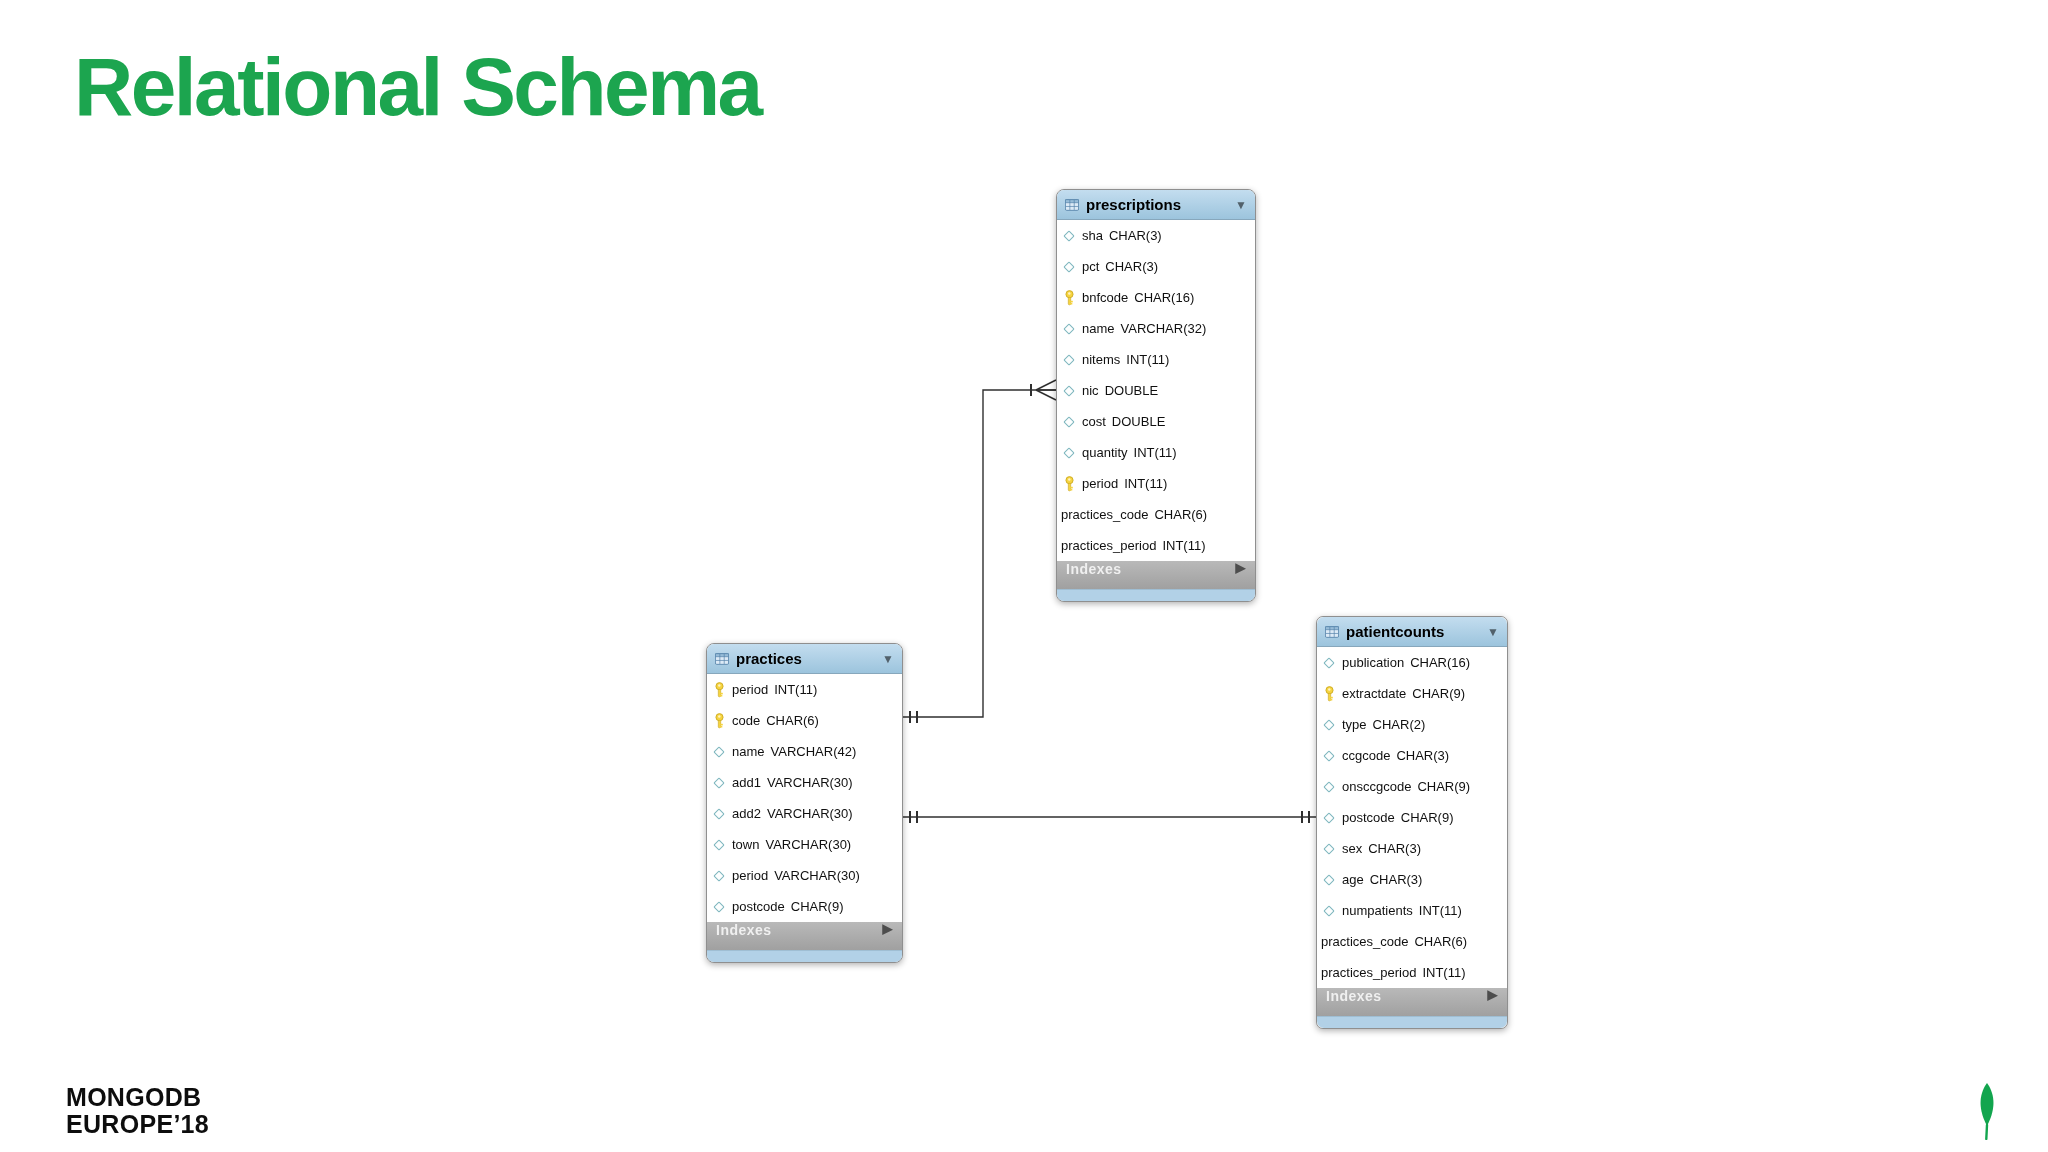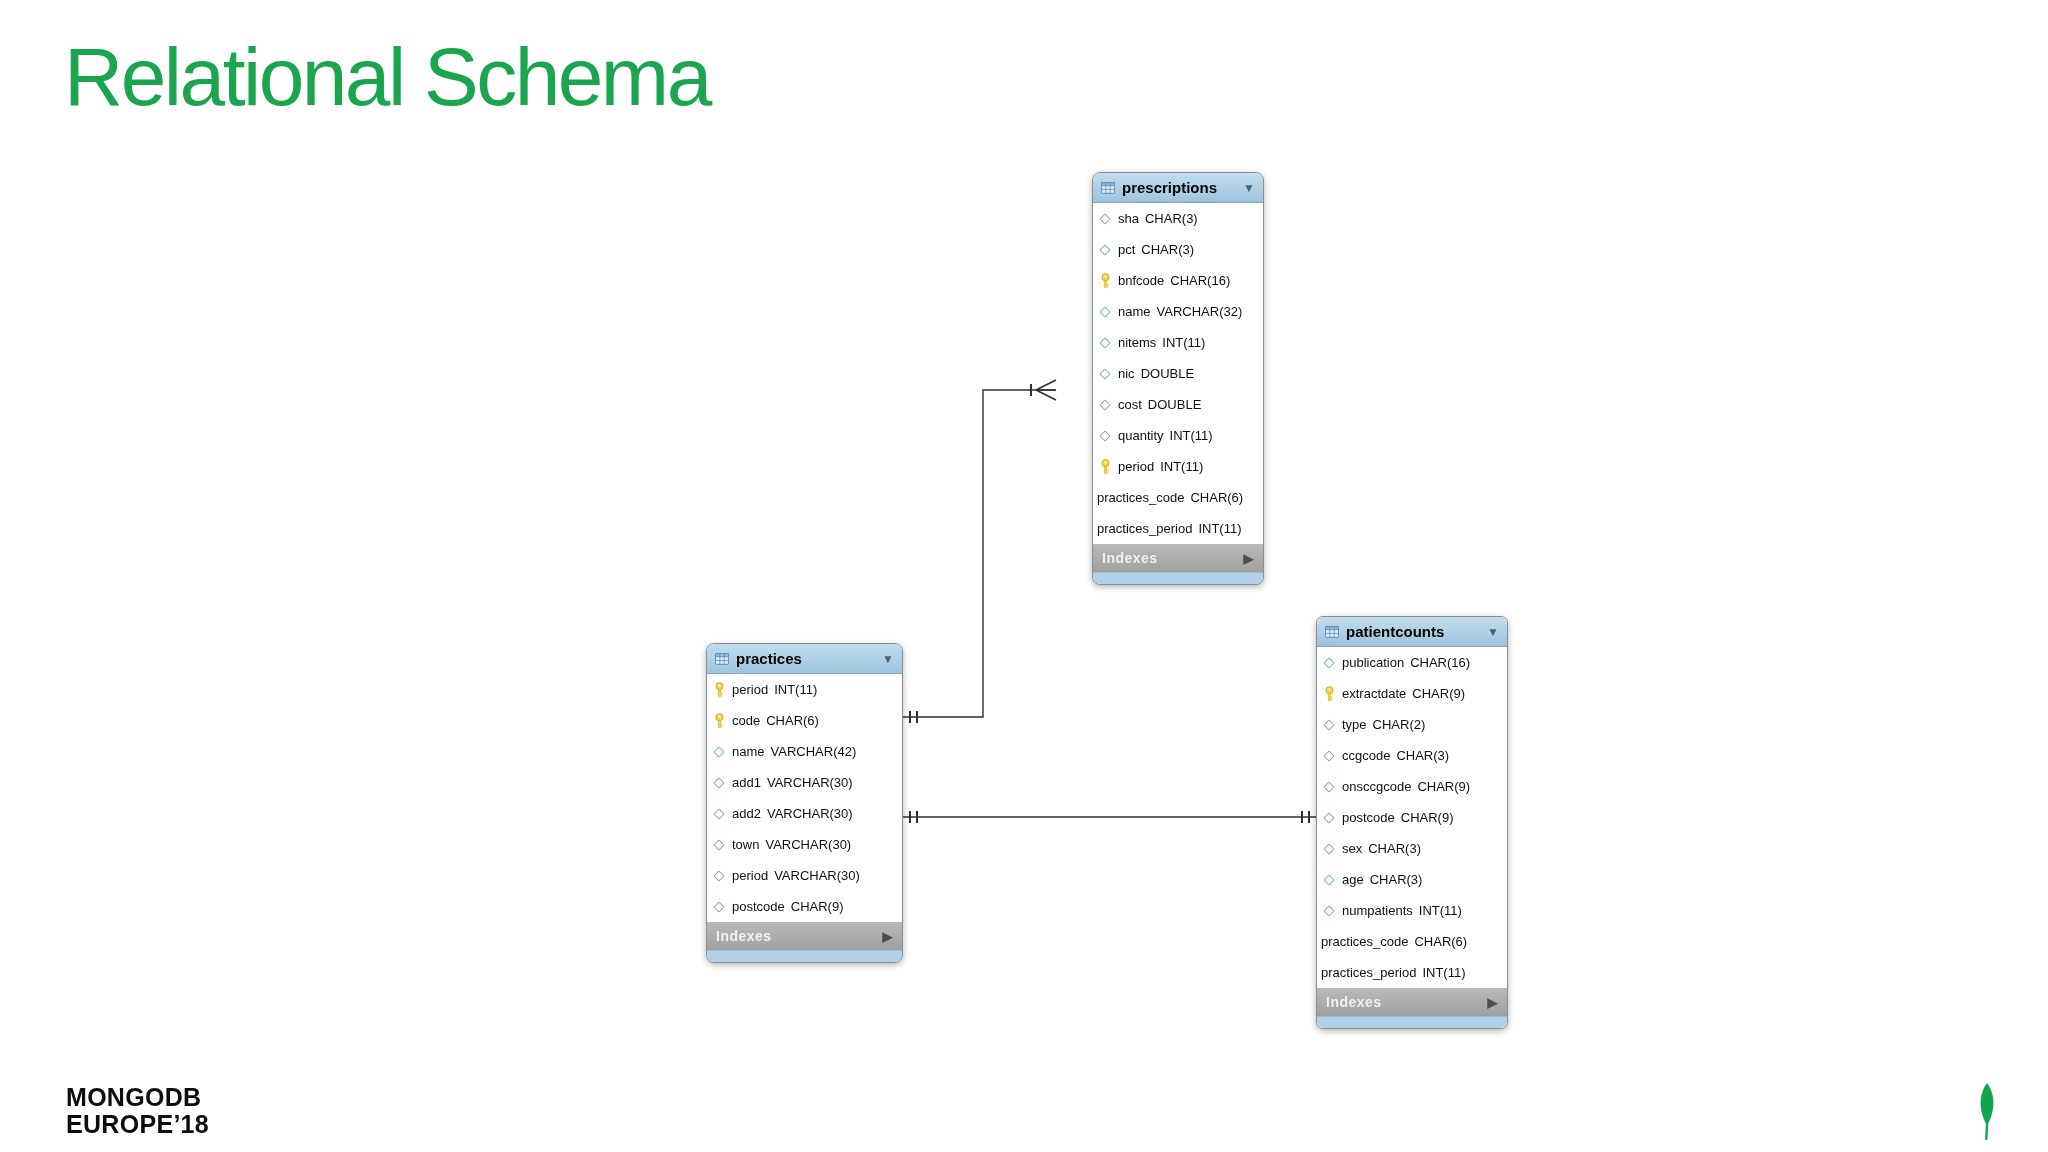--- a/index.html
+++ b/index.html
@@ -11,22 +11,22 @@
     --indexes-gray:#ABABAB;
     --line-color:#2F2F2F;
   }
   *{box-sizing:border-box;}
   html,body{margin:0;padding:0;}
   body{
     width:2048px;height:1152px;position:relative;overflow:hidden;
     background:#ffffff;font-family:"Liberation Sans",sans-serif;
   }
   .page-title{
-    position:absolute;left:64px;top:30px;margin:0;
-    font-size:82px;font-weight:normal;letter-spacing:-2.5px;
+    position:absolute;left:64px;top:30px;margin:10px;
+    font-size:82px;font-weight:bold;letter-spacing:-2.5px;
     color:var(--accent-green);
   }
   #diagram{position:absolute;left:0;top:0;width:2048px;height:1152px;}
   #connector-layer{position:absolute;left:0;top:0;width:2048px;height:1152px;}
   .table{
     position:absolute;background:#fff;
     border:1px solid #8f8f8f;border-radius:8px;
     box-shadow:0 2px 6px rgba(0,0,0,.30);
   }
   .thead{
@@ -42,21 +42,21 @@
   }
   .trow.noicon{padding-left:4px;}
   .icon-slot{width:14px;display:flex;justify-content:center;align-items:center;flex:none;}
   .diamond{
     width:8px;height:8px;border:1.5px solid #7DB6BE;background:#fcfefe;
     transform:rotate(45deg);border-radius:1px;
   }
   .cname{flex:none;}
   .ctype{flex:none;}
   .indexes{
-    height:28px;display:flex;align-items:center;padding:0 9px;
+    height:28px;display:flex;align-items:flex-start;padding:0 9px;
     background:linear-gradient(#b9b9b9,#a0a0a0);
     color:#f0f0f0;font-size:14px;font-weight:bold;letter-spacing:.5px;
   }
   .play{margin-left:auto;color:#4d4d4d;font-size:13px;line-height:1;}
   .tfoot{height:12px;background:var(--footer-blue);border-radius:0 0 7px 7px;border-top:1px solid #9fbed3;}
   .footer-left{
     position:absolute;left:66px;bottom:14px;
     font-size:25px;font-weight:bold;line-height:1.08;letter-spacing:.3px;color:#0d0d0d;
   }
   .footer-right{
@@ -78,21 +78,21 @@
       <line x1="1031" y1="384" x2="1031" y2="396" stroke="#2F2F2F" stroke-width="2"></line>
       <line x1="1036" y1="390" x2="1056" y2="380" stroke="#2F2F2F" stroke-width="1.4"></line>
       <line x1="1036" y1="390" x2="1056" y2="390" stroke="#2F2F2F" stroke-width="1.4"></line>
       <line x1="1036" y1="390" x2="1056" y2="400" stroke="#2F2F2F" stroke-width="1.4"></line>
       <polyline points="903,817 1316,817" fill="none" stroke="#2F2F2F" stroke-width="1.4"></polyline>
       <line x1="910" y1="811" x2="910" y2="823" stroke="#2F2F2F" stroke-width="2"></line>
       <line x1="917" y1="811" x2="917" y2="823" stroke="#2F2F2F" stroke-width="2"></line>
       <line x1="1309" y1="811" x2="1309" y2="823" stroke="#2F2F2F" stroke-width="2"></line>
       <line x1="1302" y1="811" x2="1302" y2="823" stroke="#2F2F2F" stroke-width="2"></line>
     </svg>
-<div class="table" style="left: 1056px; top: 172px; width: 172px; margin-left: 36px;">
+<div class="table" style="left: 1056px; top: 189px; width: 200px;">
       <div class="thead">
         <span class="icon-slot">
           <svg width="17" height="14" viewBox="0 0 17 14">
             <rect x="0.5" y="0.5" width="16" height="13" rx="1.5" fill="#dceaf6" stroke="#4f7ea6"></rect>
             <path d="M0.5 0.5 h16 v3.7 h-16 Z" fill="#97bcd8" stroke="#4f7ea6" stroke-width="0.8"></path>
             <line x1="5.9" y1="1" x2="5.9" y2="13" stroke="#4f7ea6" stroke-width="0.8"></line>
             <line x1="11.2" y1="1" x2="11.2" y2="13" stroke="#4f7ea6" stroke-width="0.8"></line>
             <line x1="1" y1="8.8" x2="16" y2="8.8" stroke="#4f7ea6" stroke-width="0.8"></line>
           </svg>
         </span>

